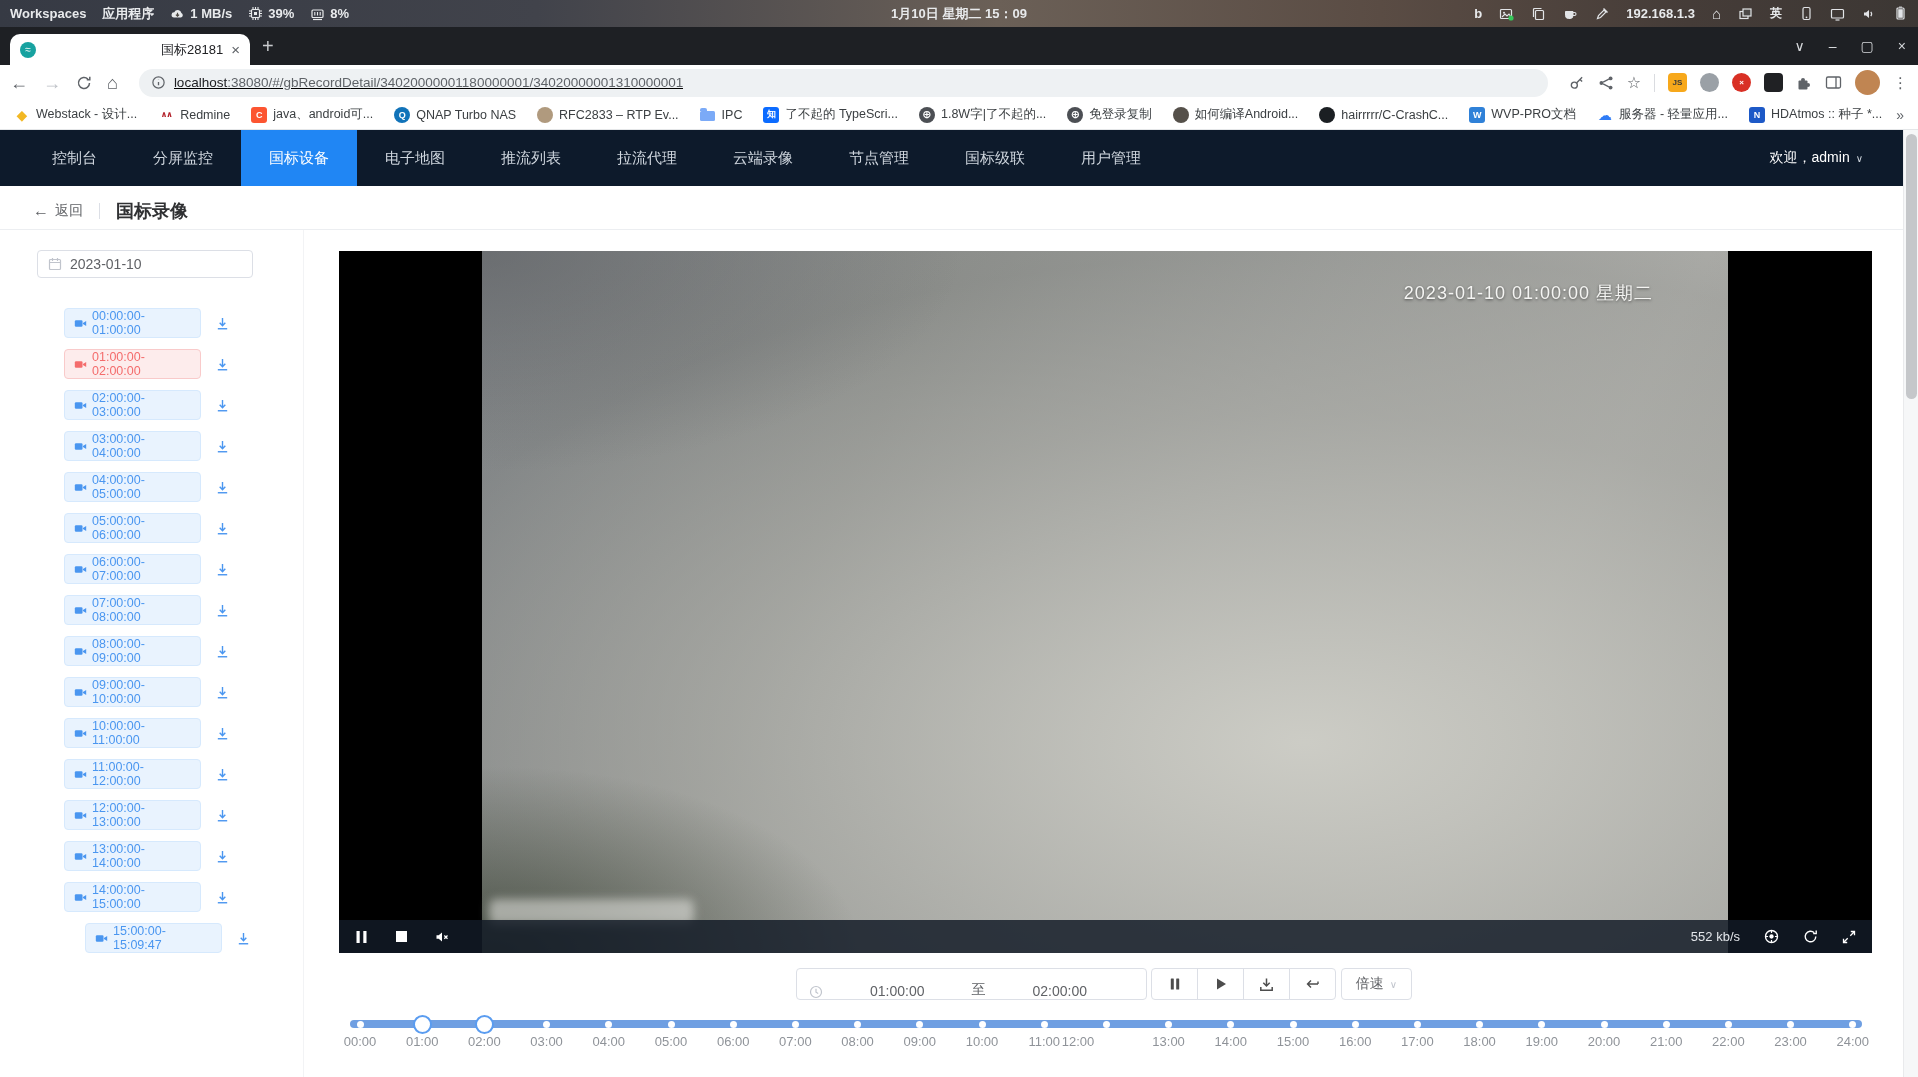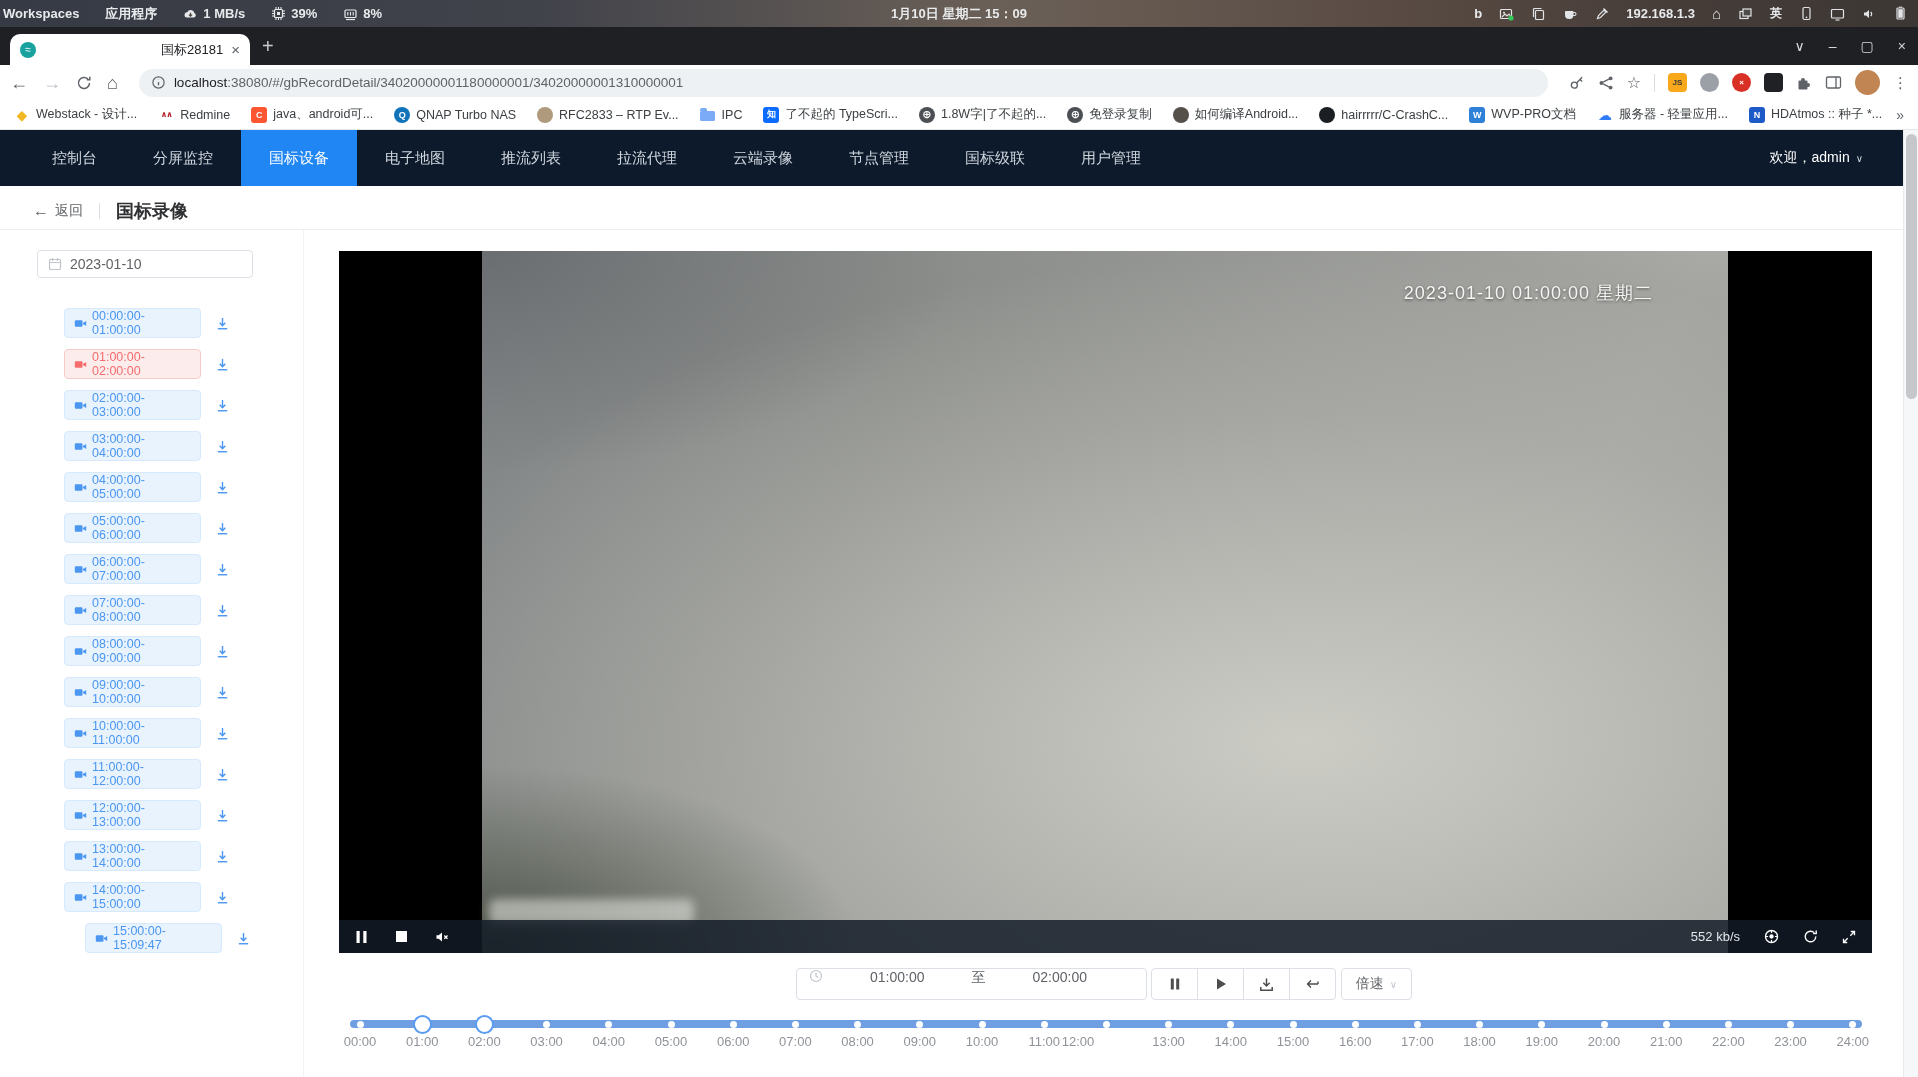--- a/index.html
+++ b/index.html
@@ -3,21 +3,21 @@
 <meta charset="utf-8">
 <style>
   html,body{margin:0;padding:0;background:#fff;}
   .screen{position:relative;width:1918px;height:1077px;overflow:hidden;
     font-family:"Liberation Sans","DejaVu Sans",sans-serif;background:#fff;}
   svg{display:block}
   
   .gnome-bar{position:absolute;left:0;top:0;width:1918px;height:27px;
     background:linear-gradient(90deg,#363a44 0%,#41434b 28%,#6b6057 52%,#5a4c44 72%,#453c38 88%,#3c3734 100%);
     color:#e8eaec;font-size:13px;font-weight:bold;display:flex;align-items:center;}
-  .gb-left{display:flex;align-items:center;gap:26px;padding-left:3px;}
+  .gb-left{display:flex;align-items:center;gap:16px;padding-left:10px;}
   .gb-item{display:flex;align-items:center;gap:5px;}
   .gb-clock{position:absolute;left:50%;transform:translateX(-50%);top:0;height:27px;display:flex;align-items:center;}
   .gb-right{margin-left:auto;display:flex;align-items:center;gap:17px;padding-right:10px;font-weight:normal;}
   .gb-right .txt{font-weight:bold;}
   
   .tabstrip{position:absolute;left:0;top:27px;width:1918px;height:38px;background:#1e2024;}
   .tab{position:absolute;left:10px;top:7px;width:240px;height:31px;background:#fff;
     border-radius:10px 10px 0 0;display:flex;align-items:center;padding:0 10px;box-sizing:border-box;gap:8px;}
   .tab-fav{width:16px;height:16px;border-radius:50%;background:#17a2a0;color:#fff;font-size:10px;
     display:flex;align-items:center;justify-content:center;flex:none;}
@@ -25,21 +25,21 @@
   .tab-close{color:#5f6368;font-size:15px;line-height:1;}
   .newtab{position:absolute;left:262px;top:8px;color:#c8cacd;font-size:20px;font-weight:normal;}
   .winctl{position:absolute;right:12px;top:0;height:38px;display:flex;align-items:center;gap:24px;color:#d5d7da;font-size:14px;}
   
   .toolbar{position:absolute;left:0;top:65px;width:1918px;height:35px;background:#fff;
     display:flex;align-items:center;padding:0 10px;box-sizing:border-box;gap:15px;}
   .nav-ic{font-size:18px;color:#5f6368;line-height:1;}
   .nav-ic.dis{color:#bdc1c6;}
   .urlbar{flex:1;height:28px;background:#eef1f3;border-radius:14px;display:flex;align-items:center;
     padding:0 12px;gap:8px;min-width:0;margin:0 6px;}
-  .url-txt{font-size:13.5px;white-space:nowrap;overflow:hidden;}
+  .url-txt{font-size:13.5px;white-space:nowrap;overflow:hidden;text-decoration:underline;}
   .url-host{color:#202124;}
   .url-rest{color:#5f6368;}
   .tb-right{display:flex;align-items:center;gap:13px;}
   .ext{width:19px;height:19px;border-radius:4px;display:flex;align-items:center;justify-content:center;
     font-size:8px;font-weight:bold;flex:none;}
   .avatar{width:25px;height:25px;border-radius:50%;background:#c08552;flex:none;}
   .sep-v{width:1px;height:18px;background:#dadce0;}
   
   .bookmarks{position:absolute;left:0;top:100px;width:1918px;height:30px;background:#fff;
     border-bottom:1px solid #e4e6e8;display:flex;align-items:center;gap:21px;padding-left:14px;box-sizing:border-box;}
@@ -88,21 +88,21 @@
   .watermark{position:absolute;left:150px;bottom:28px;width:205px;height:26px;border-radius:7px;
     background:rgba(234,234,229,0.55);filter:blur(5px);}
   .controlbar{position:absolute;left:0;bottom:0;width:100%;height:33px;background:rgba(18,26,38,0.84);
     display:flex;align-items:center;box-sizing:border-box;padding:0 16px;margin-top:43px;}
   .cb-left{display:flex;align-items:center;gap:27px;}
   .cb-right{margin-left:auto;display:flex;align-items:center;gap:24px;}
   .bitrate{font-size:13px;color:#e3e6ea;}
   
   .ctrlrow{position:absolute;left:796px;top:838px;display:flex;align-items:flex-start;}
   .time-range{width:351px;height:32px;border:1px solid #dcdfe6;border-radius:4px;box-sizing:border-box;
-    display:flex;align-items:flex-start;padding:0 12px;background:#fff;}
+    display:flex;align-items:flex-end;padding:0 12px;background:#fff;}
   .tr-cell{flex:1;text-align:center;font-size:14px;color:#606266;}
   .tr-to{font-size:14px;color:#606266;}
   .btn-group{display:flex;margin-left:4px;}
   .pbtn{width:47px;height:32px;background:#fff;border:1px solid #dcdfe6;box-sizing:border-box;
     display:flex;align-items:center;justify-content:center;margin-left:-1px;}
   .pbtn:first-child{border-radius:4px 0 0 4px;margin-left:0;}
   .pbtn:last-child{border-radius:0 4px 4px 0;}
   .speed-btn{margin-left:5px;width:71px;height:32px;border:1px solid #dcdfe6;border-radius:4px;background:#fff;
     box-sizing:border-box;display:flex;align-items:center;justify-content:center;gap:6px;
     font-size:14px;color:#606266;}

